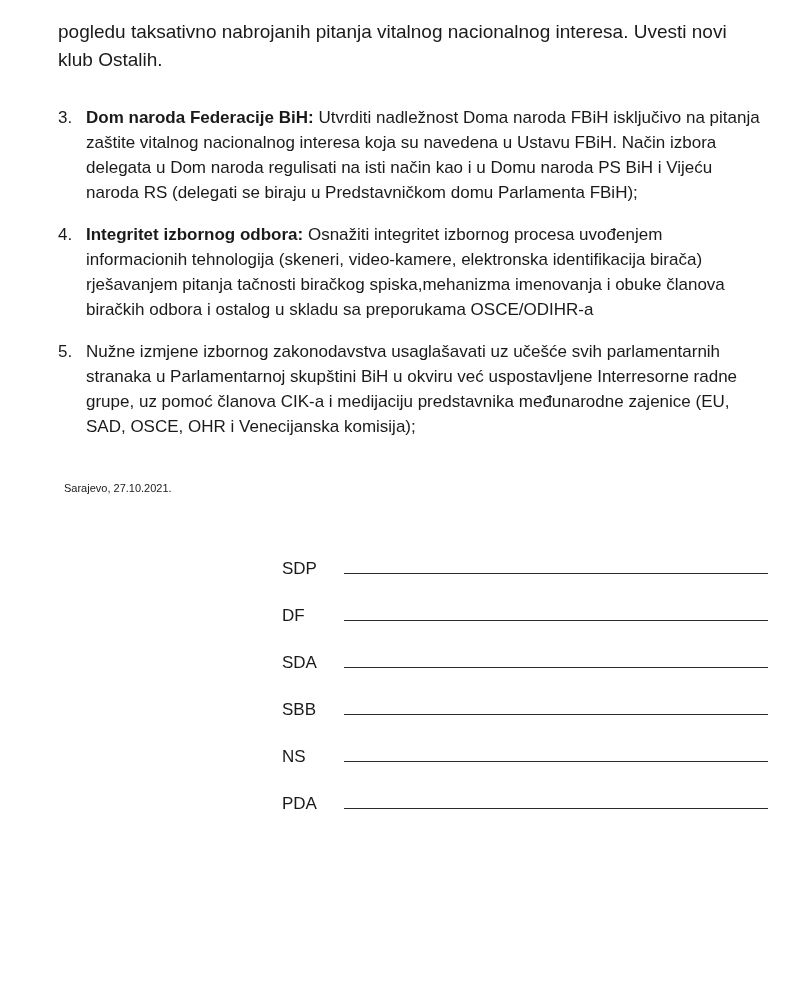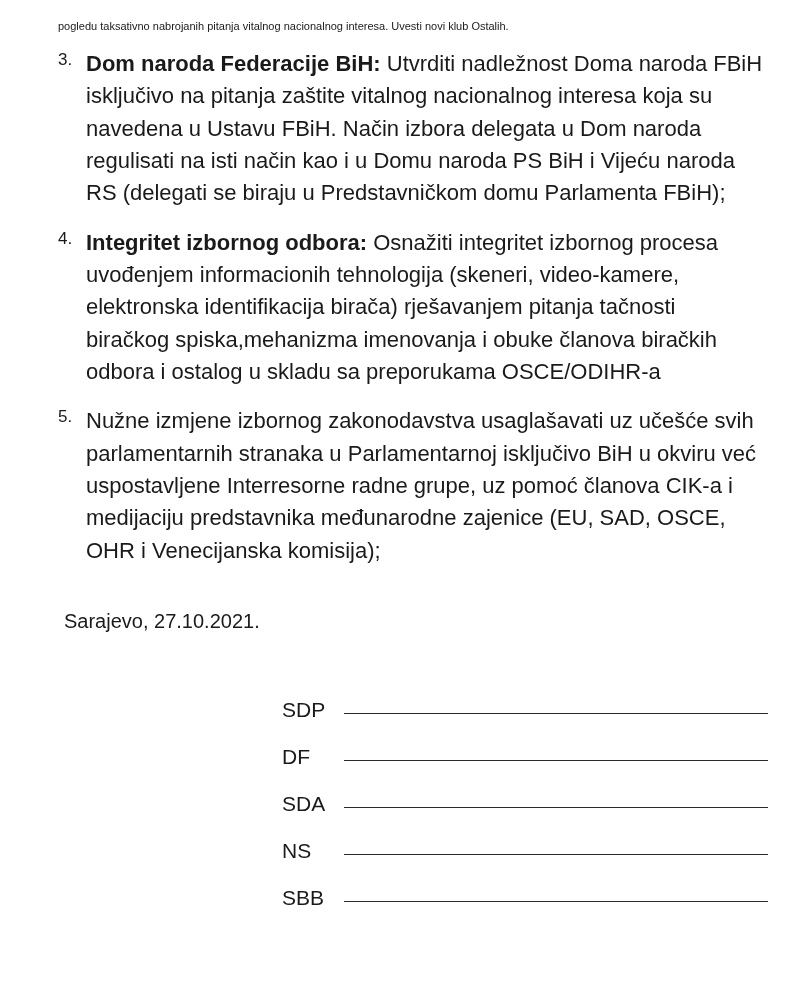--- a/index.html
+++ b/index.html
@@ -36,54 +36,54 @@
   .para .marker {
     width: 28px;
     flex: 0 0 28px;
     font-size: 17px;
     line-height: 1.47;
     color: #1a1a1a;
     text-align: left;
   }
   .para .body {
     flex: 1 1 auto;
-    font-size: 22px;
+    font-size: 17px;
     line-height: 1.47;
     color: #1a1a1a;
     text-align: left;
   }
   .cont-para {
-    font-size: 11px;
+    font-size: 19px;
     line-height: 1.47;
-    margin-bottom: 14px;
+    margin-bottom: 32px;
     width: 706px;
   }
   .lead {
     font-weight: bold;
   }
   .date-line {
     margin-top: 40px;
     margin-left: 6px;
-    font-size: 20px;
+    font-size: 11px;
     line-height: 1.47;
   }
   .signatures {
     margin-top: 50px;
     margin-left: 224px;
     width: 500px;
   }
   .sig-row {
     display: flex;
     align-items: center;
     height: 47px;
   }
   .sig-label {
     width: 62px;
     flex: 0 0 62px;
-    font-size: 21px;
+    font-size: 17px;
     color: #1a1a1a;
   }
   .sig-line {
     flex: 1 1 auto;
     height: 1px;
     background: #2b2b2b;
     margin-top: 8px;
     margin-right: 14px;
   }
 </style>
@@ -100,42 +100,46 @@
       <div class="body"><span class="lead">Dom naroda Federacije BiH:</span><span> Utvrditi nadležnost Doma naroda FBiH isključivo na pitanja zaštite vitalnog nacionalnog interesa koja su navedena u Ustavu FBiH. Način izbora delegata u Dom naroda regulisati na isti način kao i u Domu naroda PS BiH i Vijeću naroda RS (delegati se biraju u Predstavničkom domu Parlamenta FBiH);</span></div>
     </div>
 
     <div class="para">
       <div class="marker">4.</div>
       <div class="body"><span class="lead">Integritet izbornog odbora:</span><span> Osnažiti integritet izbornog procesa uvođenjem informacionih tehnologija (skeneri, video-kamere, elektronska identifikacija birača) rješavanjem pitanja  tačnosti biračkog spiska,mehanizma imenovanja i obuke članova  biračkih odbora i ostalog u skladu sa preporukama OSCE/ODIHR-a</span></div>
     </div>
 
     <div class="para">
       <div class="marker">5.</div>
-      <div class="body"><span class="lead"></span><span>Nužne izmjene izbornog zakonodavstva usaglašavati uz učešće svih parlamentarnih stranaka u Parlamentarnoj isključivo BiH u okviru već uspostavljene Interresorne radne grupe, uz pomoć članova CIK-a i medijaciju predstavnika međunarodne zajenice (EU, SAD, OSCE, OHR i Venecijanska komisija);</span></div>
+      <div class="body"><span class="lead"></span><span>Nužne izmjene izbornog zakonodavstva usaglašavati uz učešće svih parlamentarnih stranaka u Parlamentarnoj skupštini BiH u okviru već uspostavljene Interresorne radne grupe, uz pomoć članova CIK-a i medijaciju predstavnika međunarodne zajenice (EU, SAD, OSCE, OHR i Venecijanska komisija);</span></div>
     </div>
 
     <div class="date-line">Sarajevo, 27.10.2021.</div>
 
     <div class="signatures">
       <div class="sig-row">
         <div class="sig-label">SDP</div>
         <div class="sig-line"></div>
       </div>
       <div class="sig-row">
         <div class="sig-label">DF</div>
         <div class="sig-line"></div>
       </div>
       <div class="sig-row">
         <div class="sig-label">SDA</div>
         <div class="sig-line"></div>
       </div>
       <div class="sig-row">
+        <div class="sig-label">SBB</div>
+        <div class="sig-line"></div>
+      </div>
+      <div class="sig-row">
         <div class="sig-label">NS</div>
         <div class="sig-line"></div>
       </div>
       <div class="sig-row">
-        <div class="sig-label">SBB</div>
+        <div class="sig-label">PDA</div>
         <div class="sig-line"></div>
       </div>
     </div>
 
   </div>
 </div>
 
 </body></html>

